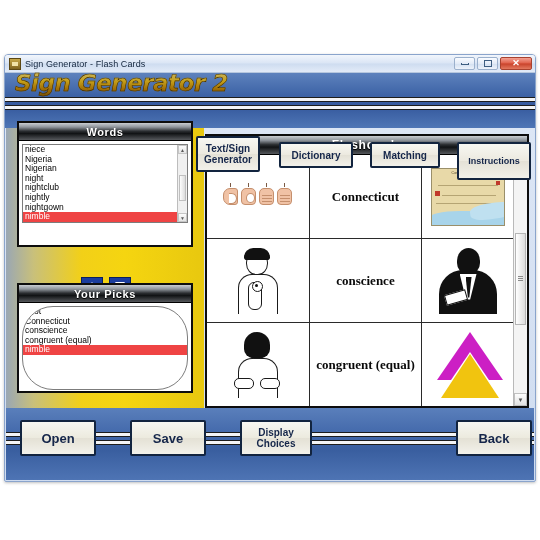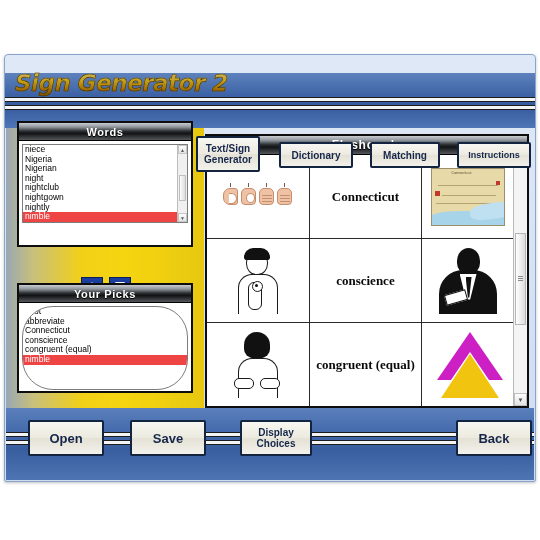--- a/index.html
+++ b/index.html
@@ -141,21 +141,21 @@
     color: #15264a;
     font-weight: bold;
     font-size: 10px;
     line-height: 11px;
     padding: 1px 2px;
     cursor: pointer;
   }
   #nav-textsign { left: 191px; top: 81px; width: 64px; height: 36px; font-size: 10px;}
   #nav-dictionary { left: 274px; top: 87px; width: 74px; height: 26px; }
   #nav-matching { left: 365px; top: 87px; width: 70px; height: 26px; }
-  #nav-instructions { left: 452px; top: 87px; width: 74px; height: 26px; font-size: 9px;}
+  #nav-instructions { left: 452px; top: 87px; width: 74px; height: 38px; font-size: 9px;}
 
   
   #left-panel {
     position: absolute;
     left: 1px; top: 73px;
     width: 198px;
     height: 348px;
     background: linear-gradient(90deg,#9aa7b4 0%, #c9c07a 14%, #f2d018 38%, #f5d510 60%, #e8c80f 100%);
   }
 
@@ -555,31 +555,46 @@
     border-radius: 2px;
     box-sizing: border-box;
     display: flex; align-items: center; justify-content: center;
     color: #15264a;
     font-weight: bold;
     font-size: 13px;
     line-height: 13px;
     text-align: center;
     cursor: pointer;
   }
-  #btn-open { left: 22px; width: 76px; }
+  #btn-open { left: 14px; width: 76px; }
   #btn-save { left: 124px; width: 76px; }
   #btn-display { left: 234px; width: 72px; font-size: 10px; line-height: 11px; }
   #btn-print { left: 340px; width: 76px; }
   #btn-back  { left: 450px; width: 76px; }
 </style>
 </head>
 <body>
 
 <div id="app-window">
 
+  <div id="titlebar">
+    <div id="app-icon"></div>
+    <div id="title-text">Sign Generator - Flash Cards</div>
+    <div class="win-btns">
+      <div class="win-btn">
+        <span class="min-bar"></span>
+      </div>
+      <div class="win-btn">
+        <span class="max-box"></span>
+      </div>
+      <div class="win-btn close">
+        <span class="win-glyph">✕</span>
+      </div>
+    </div>
+  </div>
 
   <div id="header-banner">
     <div class="stripe" id="stripe-a"></div>
     <div class="stripe" id="stripe-b"></div>
   </div>
 
   <div id="brand-title">Sign Generator 2</div>
 
   <div class="nav-btn" id="nav-textsign">Text/Sign Generator</div>
   <div class="nav-btn" id="nav-dictionary">Dictionary</div>
@@ -590,22 +605,22 @@
 
   <div class="group-box" id="words-box">
     <div class="group-head">Words</div>
     <div class="listbox" id="words-list">
       <div class="list-scroll">
         <div class="list-item">niece</div>
         <div class="list-item">Nigeria</div>
         <div class="list-item">Nigerian</div>
         <div class="list-item">night</div>
         <div class="list-item">nightclub</div>
+        <div class="list-item">nightly</div>
         <div class="list-item">nightgown</div>
-        <div class="list-item">nightly</div>
         <div class="list-item selected">nimble</div>
       </div>
       <div class="vscroll">
         <div class="arrow up">▲</div>
         <div class="thumb" style="top:30px;height:26px;"></div>
         <div class="arrow down">▼</div>
       </div>
     </div>
   </div>
 
@@ -615,21 +630,20 @@
   </div>
   <div class="arrow-btn" id="arrow-down">
     <span class="tri down"></span>
   </div>
 
   <div class="group-box" id="picks-box">
     <div class="group-head">Your Picks</div>
     <div class="listbox" id="picks-list">
       <div class="list-scroll">
         <div class="list-item">a lot</div>
-        <div class="list-item">abbreviate</div>
         <div class="list-item">Connecticut</div>
         <div class="list-item">conscience</div>
         <div class="list-item">congruent (equal)</div>
         <div class="list-item selected">nimble</div>
       </div>
     </div>
   </div>
 
   <div id="flash-box">
     <div id="flash-head">Flashcards</div>

